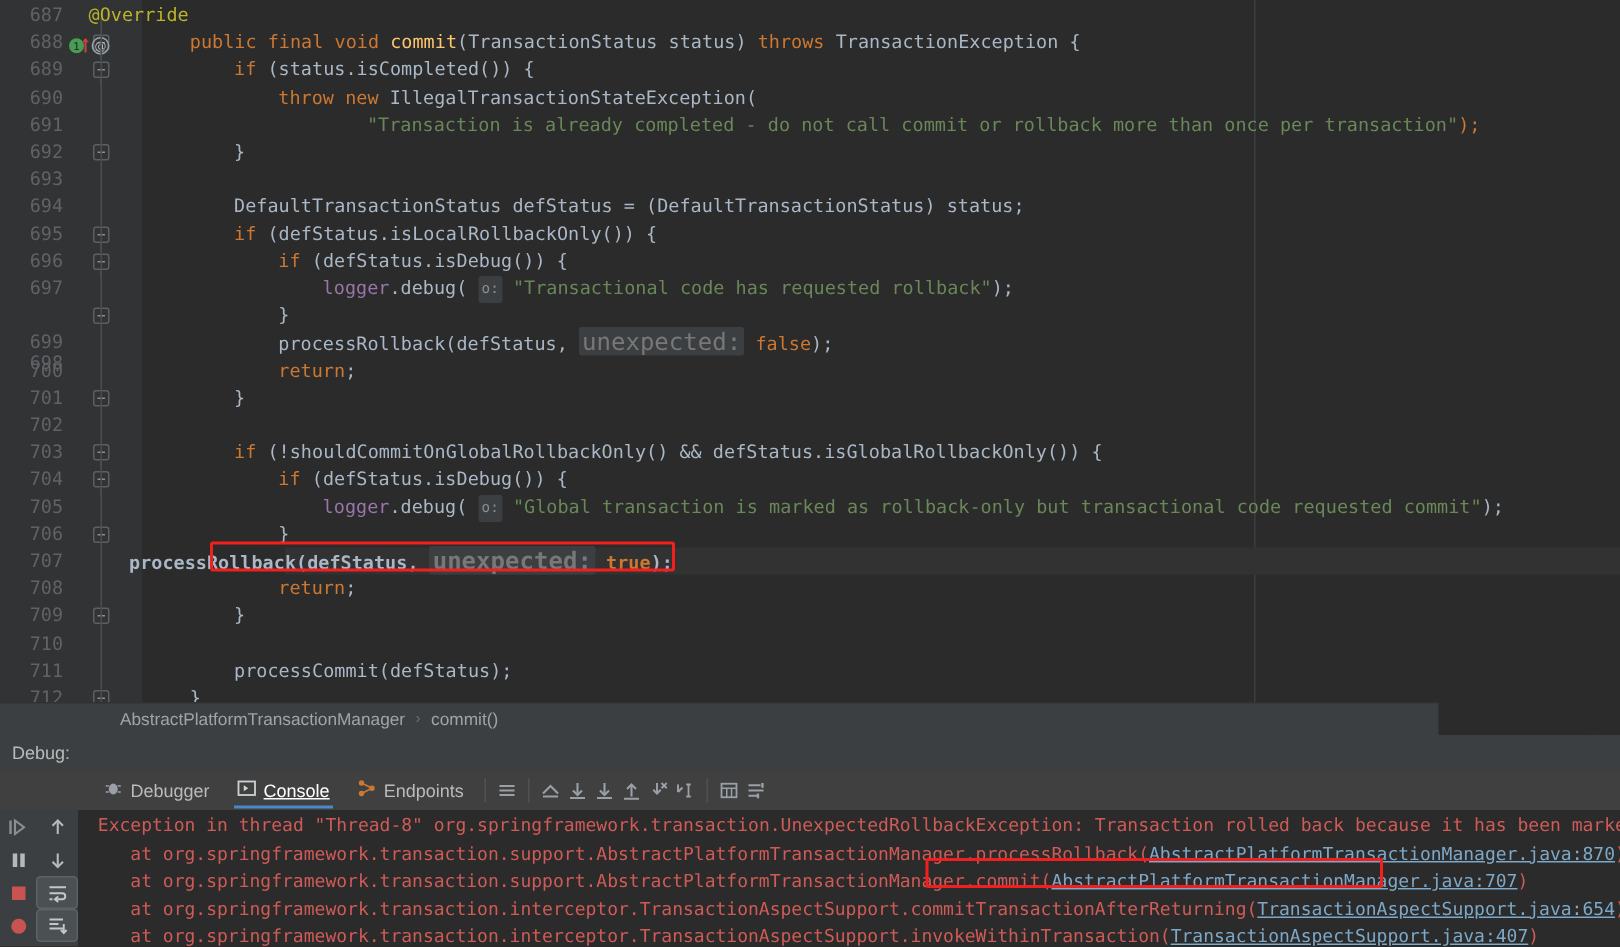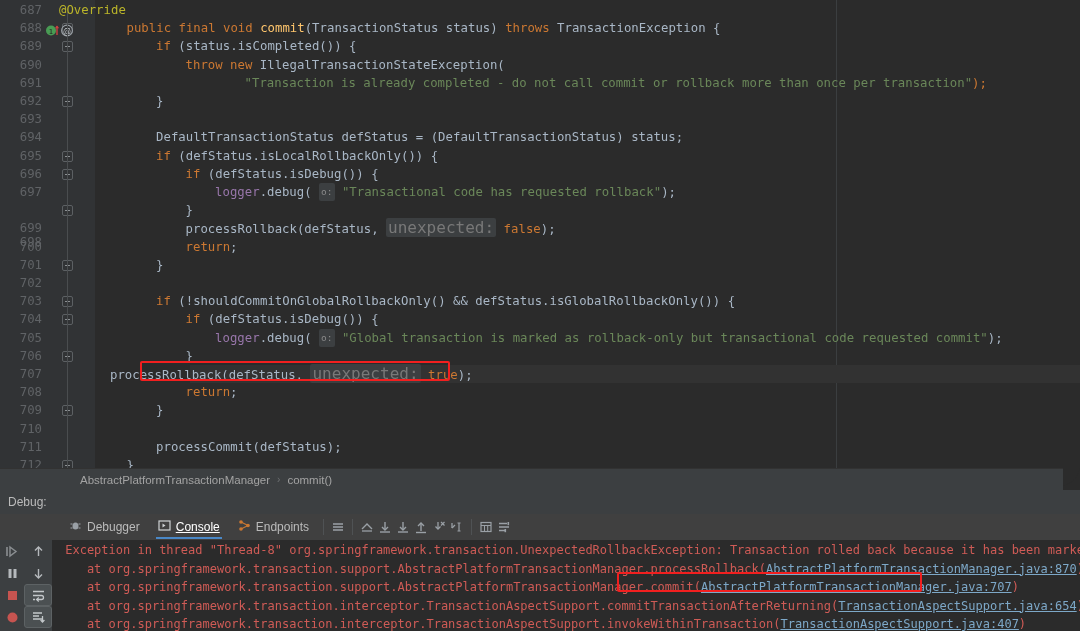--- a/index.html
+++ b/index.html
@@ -80,21 +80,21 @@
 
   #redbox-code {
     position: absolute;
     border: 2px solid #f21f1f;
     border-radius: 2px;
     pointer-events: none;
   }
 
   
   #breadcrumb {
-    position: absolute; left: 0; top: 468px; width: 1063px; height: 22px;
+    position: absolute; left: 0; top: 468px; width: 959px; height: 22px;
     background: #3c3f41; border-top: 1px solid #323232;
     display: flex; align-items: center;
     font-family: "Liberation Sans", sans-serif;
     font-size: 11.5px; color: #a3a3a3;
     padding-left: 80px;
   }
   #breadcrumb .sep { margin: 0 7px; color: #6e7072; font-size: 10px; }
 
   
   #debugbar {
@@ -241,21 +241,21 @@
       <div class="code-line" style="top: 183px; padding-left: 215.08px;"><span class="fld">logger</span><span class="plain">.debug( </span><span class="chip">o:</span><span class="str"> "Transactional code has requested rollback"</span><span class="plain">);</span></div>
       <div class="code-line" style="top: 201.2px; padding-left: 185.56px;"><span class="plain">}</span></div>
       <div class="code-line" style="top: 219.4px; padding-left: 185.56px;"><span class="plain">processRollback(defStatus, </span><span class="hint">unexpected:</span><span class="plain"> </span><span class="kw">false</span><span class="plain">);</span></div>
       <div class="code-line" style="top: 237.6px; padding-left: 185.56px;"><span class="kw">return</span><span class="plain">;</span></div>
       <div class="code-line" style="top: 255.8px; padding-left: 156.04px;"><span class="plain">}</span></div>
       <div class="code-line" style="top: 274px; padding-left: 97px;"></div>
       <div class="code-line" style="top: 292.2px; padding-left: 156.04px;"><span class="kw">if </span><span class="plain">(!shouldCommitOnGlobalRollbackOnly() &amp;&amp; defStatus.isGlobalRollbackOnly()) {</span></div>
       <div class="code-line" style="top: 310.4px; padding-left: 185.56px;"><span class="kw">if </span><span class="plain">(defStatus.isDebug()) {</span></div>
       <div class="code-line" style="top: 328.6px; padding-left: 215.08px;"><span class="fld">logger</span><span class="plain">.debug( </span><span class="chip">o:</span><span class="str"> "Global transaction is marked as rollback-only but transactional code requested commit"</span><span class="plain">);</span></div>
       <div class="code-line" style="top: 346.8px; padding-left: 185.56px;"><span class="plain">}</span></div>
-      <div class="code-line" style="top: 365px; padding-left: 110px;"><span class="plain">processRollback(defStatus, </span><span class="hint">unexpected:</span><span class="plain"> </span><span class="kw">true</span><span class="plain">);</span></div>
+      <div class="code-line" style="top: 365px; padding-left: 86px; font-weight: bold;"><span class="plain">processRollback(defStatus, </span><span class="hint">unexpected:</span><span class="plain"> </span><span class="kw">true</span><span class="plain">);</span></div>
       <div class="code-line" style="top: 383.2px; padding-left: 185.56px;"><span class="kw">return</span><span class="plain">;</span></div>
       <div class="code-line" style="top: 401.4px; padding-left: 156.04px;"><span class="plain">}</span></div>
       <div class="code-line" style="top: 419.6px; padding-left: 97px;"></div>
       <div class="code-line" style="top: 437.8px; padding-left: 156.04px;"><span class="plain">processCommit(defStatus);</span></div>
       <div class="code-line" style="top: 456px; padding-left: 126.52px;"><span class="plain">}</span></div>
     </div>
   <div id="redbox-code" style="left: 140px; top: 361px; width: 310px; height: 20px;"></div>
 </div>
 
 <div id="breadcrumb">

